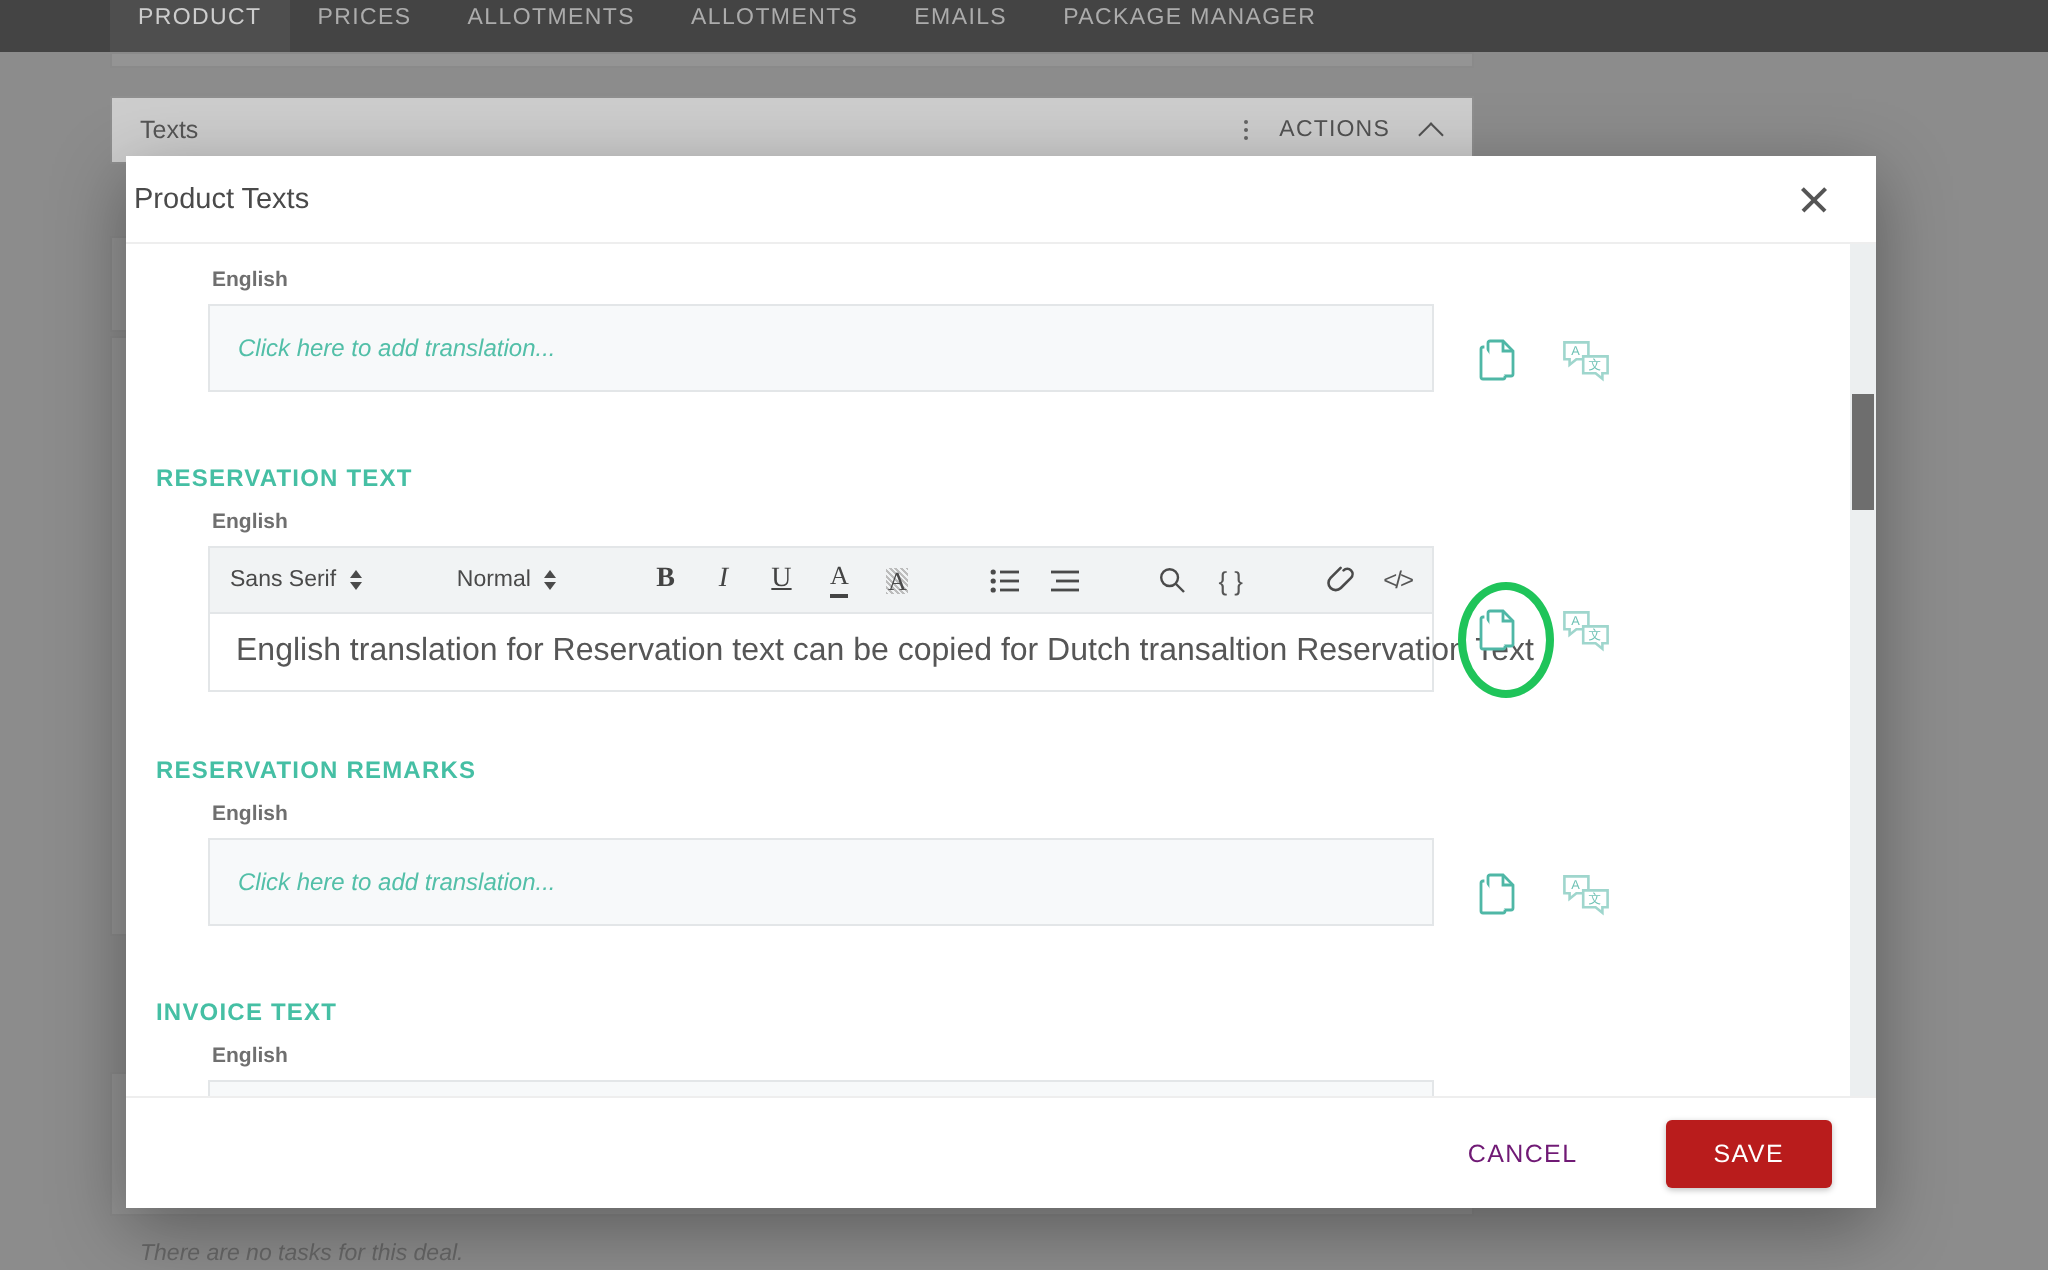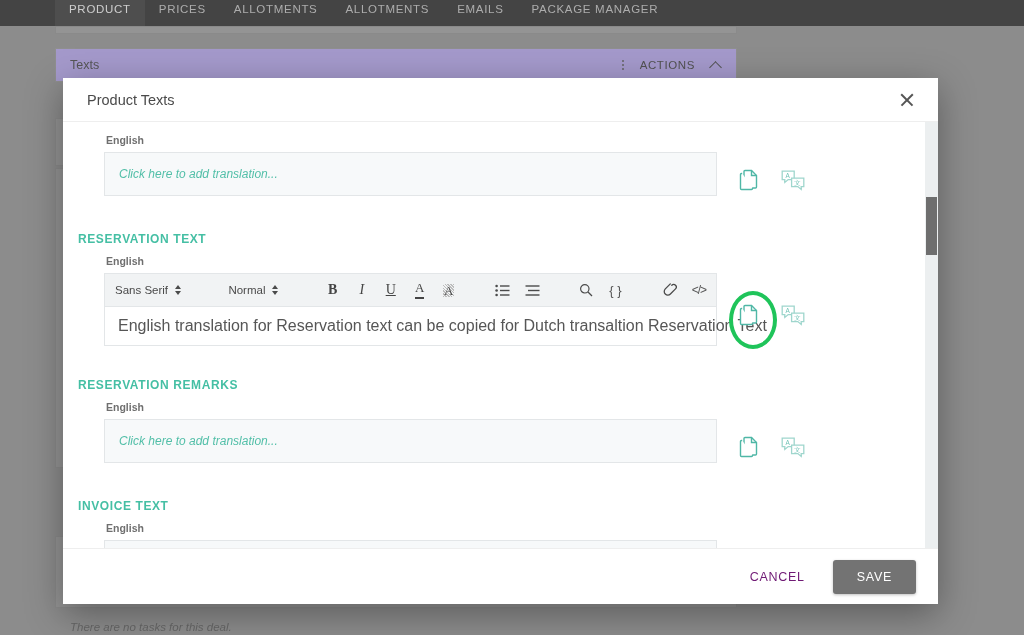--- a/index.html
+++ b/index.html
@@ -55,21 +55,21 @@
   .bg-card {
     position: absolute;
     background: #aeaeae;
     border: 1px solid #a0a0a0;
   }
   .bg-card-header {
     position: absolute;
     left: 55px;
     width: 682px;
     height: 34px;
-    background: #c4b5fd;
+    background: #ffffff;
     border: 1px solid #a6a6a6;
     display: flex;
     align-items: center;
     padding: 0 14px;
   }
   .bg-card-title {
     font-size: 12.5px;
     color: #555;
     flex: 1;
   }
@@ -136,21 +136,21 @@
     display: flex;
     flex-direction: column;
     overflow: hidden;
   }
 
   .dialog-header {
     height: 44px;
     flex: 0 0 44px;
     display: flex;
     align-items: center;
-    padding: 0 18px 0 24px;
+    padding: 0 18px 0 4px;
     border-bottom: 1px solid #eeeeee;
   }
   .dialog-title {
     flex: 1;
     font-size: 14.5px;
     color: #4a4a4a;
     font-weight: 400;
   }
   .close-btn {
     width: 26px; height: 26px;
@@ -370,27 +370,27 @@
     background: none;
     border: none;
     color: #701a75;
     font-size: 12.5px;
     letter-spacing: 0.7px;
     padding: 10px 16px;
     cursor: pointer;
     font-family: inherit;
   }
   .btn-save {
-    background: #737373;
+    background: #b91c1c;
     border: none;
     color: #ffffff;
     font-size: 12.5px;
     letter-spacing: 0.7px;
     padding: 10px 24px;
-    margin-left: 12px;
+    margin-left: 28px;
     border-radius: 3px;
     cursor: pointer;
     font-family: inherit;
     box-shadow: 0 1px 3px rgba(0,0,0,0.25);
   }
 </style>
 </head>
 <body>
 
 <div id="page-root">

